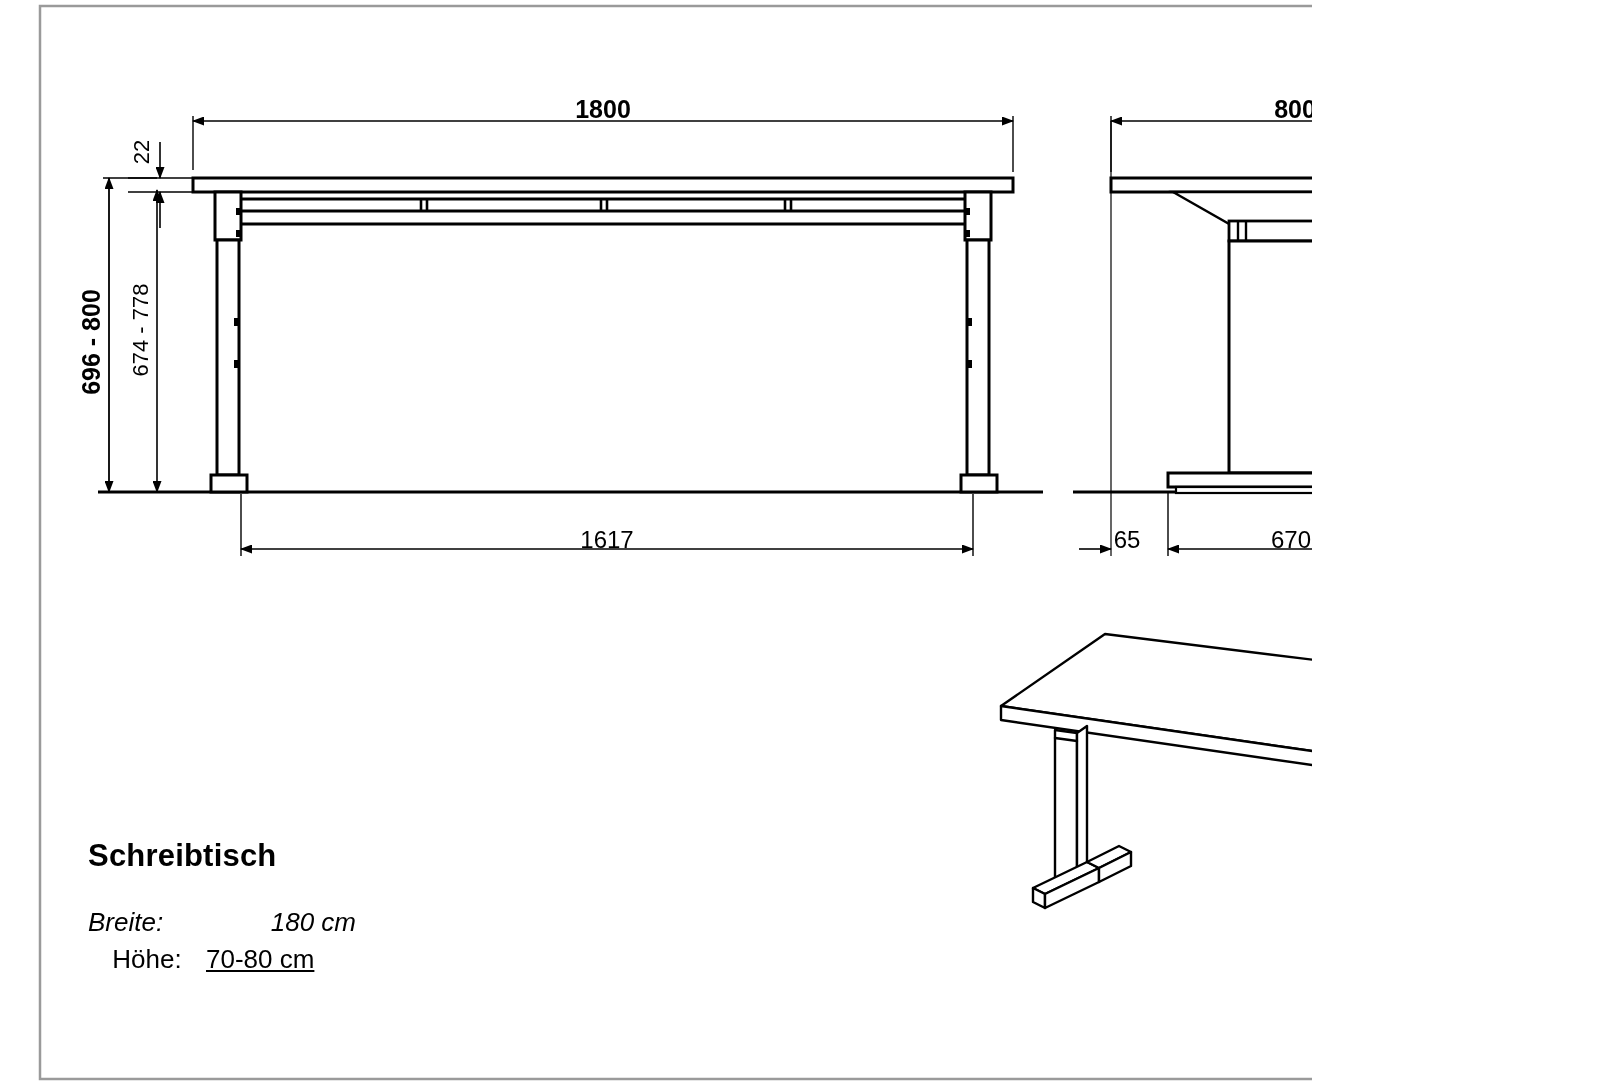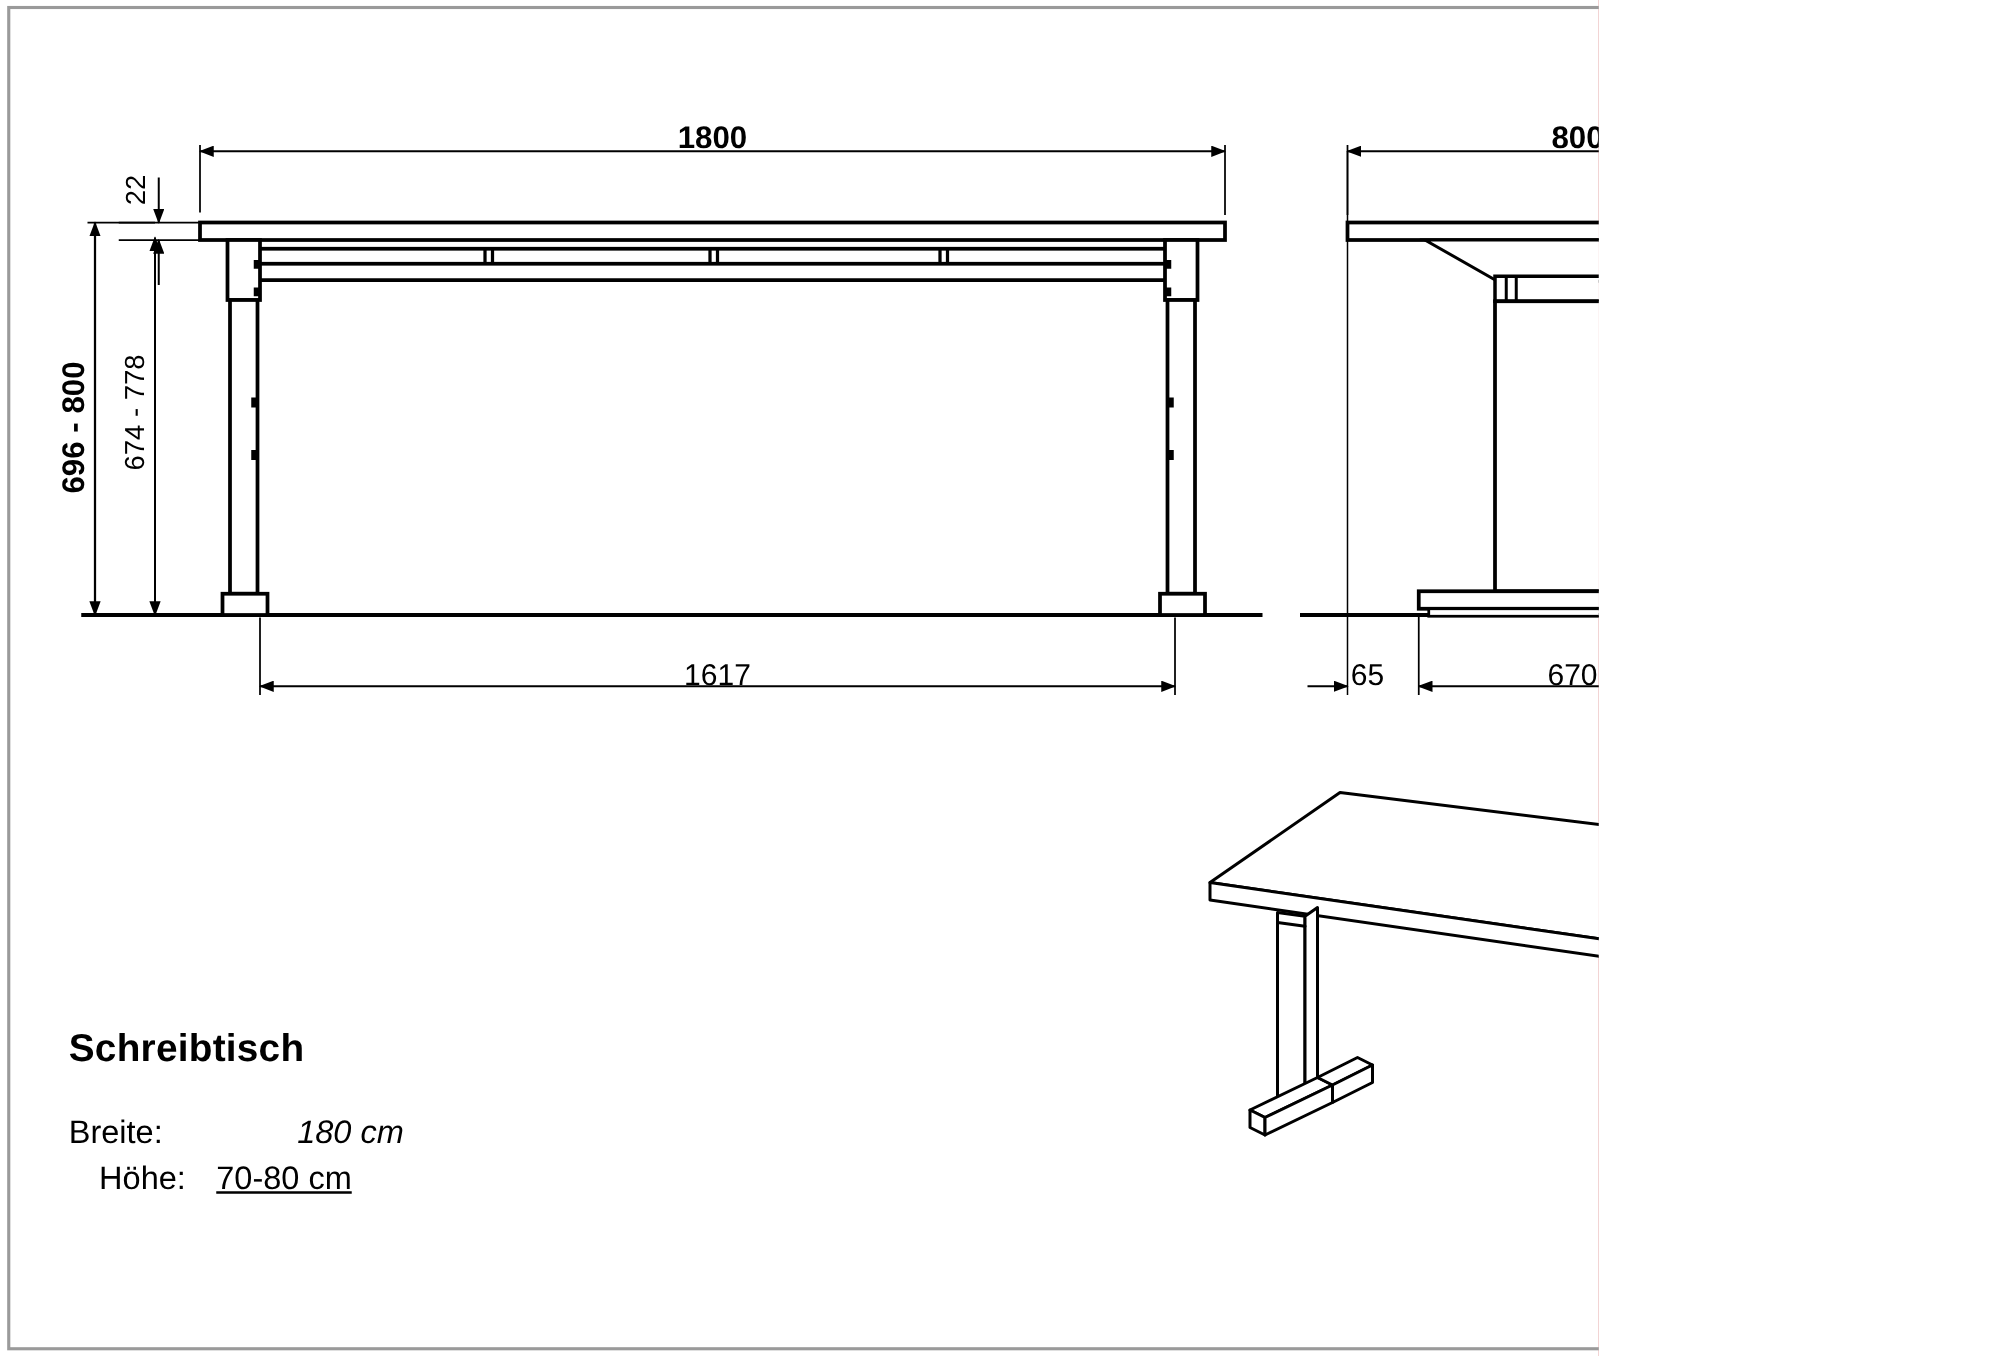--- a/index.html
+++ b/index.html
@@ -8,22 +8,23 @@
     padding: 0;
     background: #ffffff;
   }
   body {
     font-family: "Liberation Sans", sans-serif;
   }
   #sheet {
     position: relative;
     width: 1279px;
     height: 1085px;
-    background: #b91c1c;
+    background: #22c55e;
     overflow: hidden;
+    margin-left: 33px;
   }
   #sheet svg {
     display: block;
   }
   .no-select { user-select: none; }
 </style>
 </head>
 <body>
 
 <div id="sheet" class="no-select">
@@ -187,28 +188,28 @@
 
     <path d="M1410,944 L1464,918 L1476,924 L1422,950 Z"></path>
     <path d="M1410,944 L1422,950 L1422,964 L1410,958 Z"></path>
     <path d="M1422,950 L1476,924 L1476,938 L1422,964 Z"></path>
     <path d="M1464,918 L1496,902 L1508,908 L1476,924 Z"></path>
     <path d="M1476,924 L1508,908 L1508,922 L1476,938 Z"></path>
   </g>
 
 </svg>
 
-<div style="position:absolute; left:55px; top:821px; width:420px;">
+<div style="position:absolute; left:55px; top:838px; width:420px;">
 
   <div style="font-size:31px; font-weight:bold; color:#000; letter-spacing:0.2px;">Schreibtisch</div>
 
   <table style="margin-top:30px; border-collapse:collapse; font-size:26px; color:#000;">
     <tbody>
       <tr>
-        <td style="padding:3px 0; text-align:left; width:118px;">Breite:</td>
+        <td style="padding:3px 0; text-align:left; width:118px;font-style:italic;">Breite:</td>
         <td style="padding:3px 0; text-align:right; width:150px;font-style:italic;">180 cm</td>
       </tr>
       <tr>
         <td style="padding:3px 0; text-align:center;">Höhe:</td>
         <td style="padding:3px 0; text-decoration:underline;">70-80 cm</td>
       </tr>
     </tbody>
   </table>
 </div>
 

